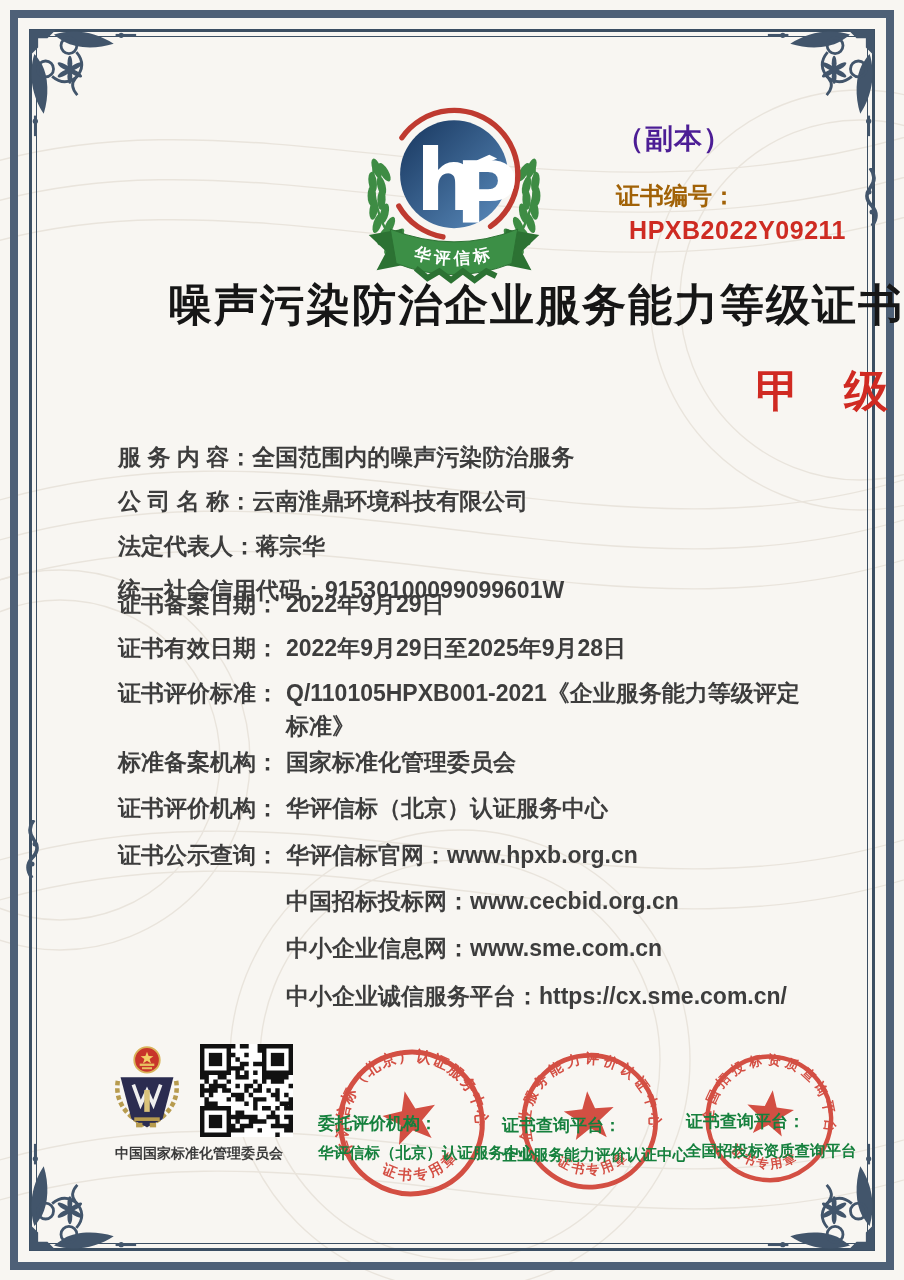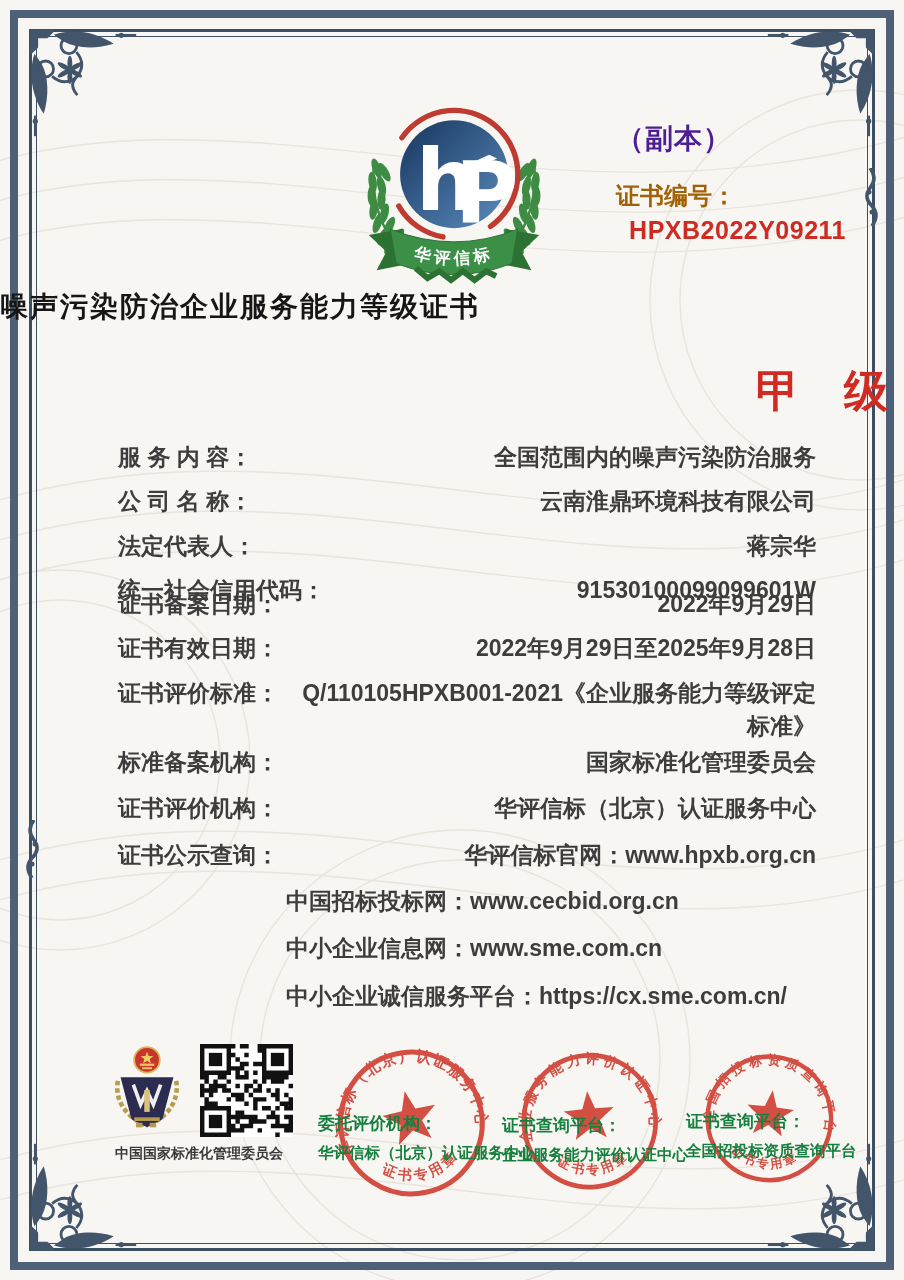--- a/index.html
+++ b/index.html
@@ -23,28 +23,28 @@
   .content{position:absolute;inset:0;z-index:3;}
 
   
   .logo{position:absolute;left:348px;top:88px;width:212px;height:196px;}
   
   .copy-block{position:absolute;left:616px;top:120px;width:230px;}
   .copy-label{font-size:28px;font-weight:800;color:#4c1d95;letter-spacing:1px;}
   .certno-label{margin-top:22px;font-size:24px;font-weight:700;color:#a16207;}
   .certno-value{margin-top:4px;font-size:25px;font-weight:800;color:#ce2b22;letter-spacing:.5px;text-align:right;}
 
-  .title{position:absolute;left:0;right:0;top:288px;text-align:left;font-size:28px;font-weight:900;color:#161616;letter-spacing:2px;}
+  .title{position:absolute;left:0;right:0;top:276px;text-align:right;font-size:44px;font-weight:900;color:#161616;letter-spacing:2px;}
   .grade{position:absolute;left:0;right:0;top:362px;text-align:right;font-size:44px;font-weight:900;color:#d02a22;letter-spacing:16px;}
 
   .textblock{position:absolute;left:118px;right:88px;color:#3d3d3d;font-weight:600;}
   .row{display:flex;margin-bottom:11px;font-size:23px;line-height:1.45;}
   .row .lbl{flex:none;}
   .row.fixed .lbl{min-width:168px;}
-  .row .val{flex:1;text-align:right;}
+  .row .val{flex:1;}
   .info-block{top:441px;}
   .dates-block{top:588px;}
   .query-block{top:746px;}
   .query-block .row{margin-bottom:13px;}
   .extra{margin:0 0 14px 168px;font-size:23px;line-height:1.45;}
 
   
   .footer{position:absolute;left:0;right:0;top:1038px;height:210px;}
   .sac{position:absolute;left:93px;top:6px;width:212px;}
   .sac-art{display:flex;align-items:flex-start;gap:12px;justify-content:center;}

